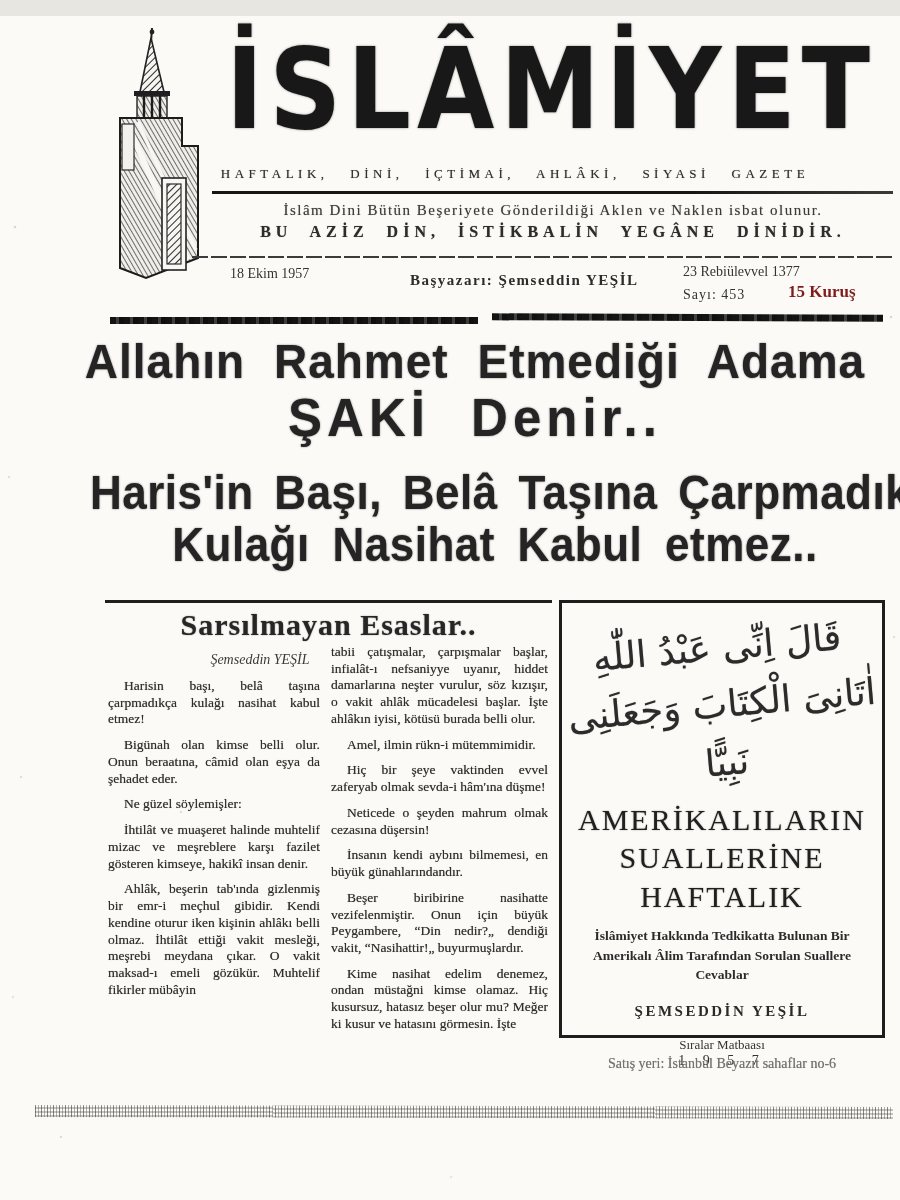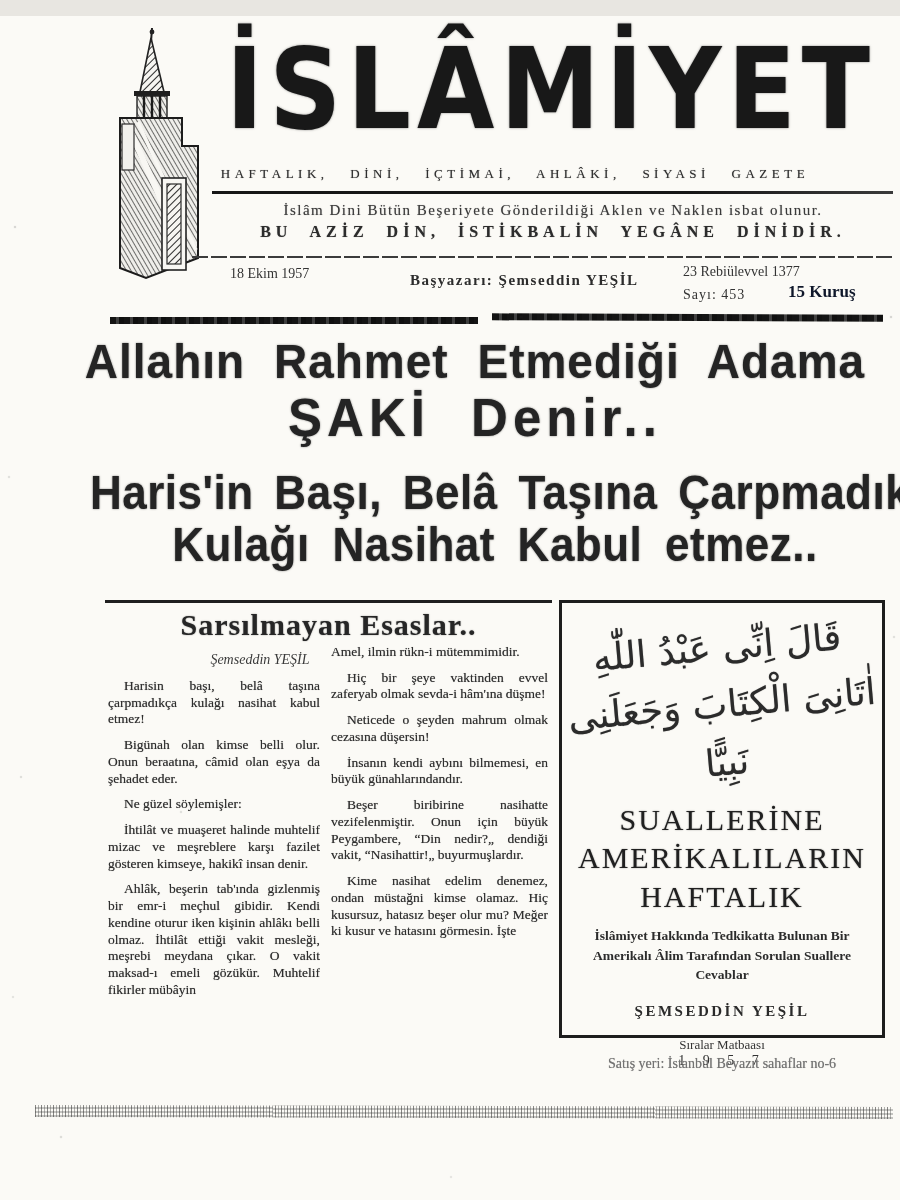--- a/index.html
+++ b/index.html
@@ -31,21 +31,21 @@
     left:215px;top:207px;width:676px;text-align:center;font-weight:bold;font-size:16px;
     letter-spacing:5px;word-spacing:9px;color:#2c2c2c;text-shadow:0 0 1px rgba(0,0,0,.4);white-space:nowrap;
   }
   .rule-mid{left:192px;top:240px;width:701px;height:2px;
     background:repeating-linear-gradient(90deg,#3b3b3b 0 16px,rgba(0,0,0,0) 16px 19px);}
   .date-left{left:230px;top:250px;font-size:14px;color:#333;}
   .date-right{left:683px;top:248px;font-size:14px;color:#333;}
   .editor{left:410px;top:256px;width:290px;text-align:left;font-weight:bold;font-size:15px;
     letter-spacing:1.5px;color:#2c2c2c;white-space:nowrap;}
   .issue{left:683px;top:271px;font-size:14px;color:#333;letter-spacing:1px;}
-  .price{left:788px;top:266px;font-weight:bold;font-size:17px;color:#0f172a;}
+  .price{left:788px;top:266px;font-weight:bold;font-size:17px;color:#7f1d1d;}
   .bar1{left:110px;top:301px;width:368px;height:7px;
     background:repeating-linear-gradient(90deg,#141414 0 6px,#3e3e3e 6px 9px,#0f0f0f 9px 14px);}
   .bar2{left:492px;top:298px;width:391px;height:7px;transform:rotate(.2deg);
     background:repeating-linear-gradient(90deg,#141414 0 7px,#414141 7px 10px,#101010 10px 15px);}
   
   .headline{font-family:"Liberation Sans", sans-serif;font-weight:bold;color:#242424;
     text-align:center;text-shadow:0 0 2px rgba(10,10,10,.5);white-space:nowrap;}
   .h1a{left:60px;top:318px;width:830px;font-size:46px;letter-spacing:1px;word-spacing:15px;transform:scaleY(1.06);}
   .h1b{left:60px;top:372px;width:830px;font-size:51px;letter-spacing:5px;word-spacing:22px;transform:scaleY(1.05);}
   .h2a{left:90px;top:452px;width:810px;font-size:44px;letter-spacing:.5px;word-spacing:8px;transform:scaleY(1.08);}
@@ -149,36 +149,37 @@
 
   <div class="abs col col1">
     <p>Harisin başı, belâ taşına çarpmadıkça kulağı nasihat kabul etmez!</p>
     <p>Bigünah olan kimse belli olur. Onun beraatına, câmid olan eşya da şehadet eder.</p>
     <p>Ne güzel söylemişler:</p>
     <p>İhtilât ve muaşeret halinde muhtelif mizac ve meşreblere karşı fazilet gösteren kimseye, hakikî insan denir.</p>
     <p>Ahlâk, beşerin tab'ında gizlenmiş bir emr-i meçhul gibidir. Kendi kendine oturur iken kişinin ahlâkı belli olmaz. İhtilât ettiği vakit mesleği, meşrebi meydana çıkar. O vakit maksad-ı emeli gözükür. Muhtelif fikirler mübâyin</p>
   </div>
 
   <div class="abs col col2">
+    <p>tabii çatışmalar, çarpışmalar başlar, infialât-ı nefsaniyye uyanır, hiddet damarlarına neşter vurulur, söz kızışır, o vakit ahlâk mücadelesi başlar. İşte ahlâkın iyisi, kötüsü burada belli olur.</p>
     <p>Amel, ilmin rükn-i mütemmimidir.</p>
     <p>Hiç bir şeye vaktinden evvel zaferyab olmak sevda-i hâm'ına düşme!</p>
     <p>Neticede o şeyden mahrum olmak cezasına düşersin!</p>
     <p>İnsanın kendi aybını bilmemesi, en büyük günahlarındandır.</p>
     <p>Beşer biribirine nasihatte vezifelenmiştir. Onun için büyük Peygambere, “Din nedir?„ dendiği vakit, “Nasihattir!„ buyurmuşlardır.</p>
     <p>Kime nasihat edelim denemez, ondan müstağni kimse olamaz. Hiç kusursuz, hatasız beşer olur mu? Meğer ki kusur ve hatasını görmesin. İşte</p>
   </div>
 
   <div class="abs sidebox">
     <div class="callig">
       <div>قَالَ اِنِّى عَبْدُ اللّٰهِ</div>
       <div>اٰتَانِىَ الْكِتَابَ وَجَعَلَنِى نَبِيًّا</div>
     </div>
     <div class="box-title">
+      <div>AMERİKALILARIN</div>
       <div>SUALLERİNE</div>
-      <div>AMERİKALILARIN</div>
       <div>HAFTALIK</div>
     </div>
     <div class="box-sub">İslâmiyet Hakkında Tedkikatta Bulunan Bir Amerikalı Âlim Tarafından Sorulan Suallere Cevablar</div>
     <div class="box-author">ŞEMSEDDİN YEŞİL</div>
     <div class="box-press">Sıralar Matbaası</div>
     <div class="box-year">1 9 5 7</div>
   </div>
 
   <div class="abs sale-note">Satış yeri: İstanbul Beyazıt sahaflar no-6</div>
 

